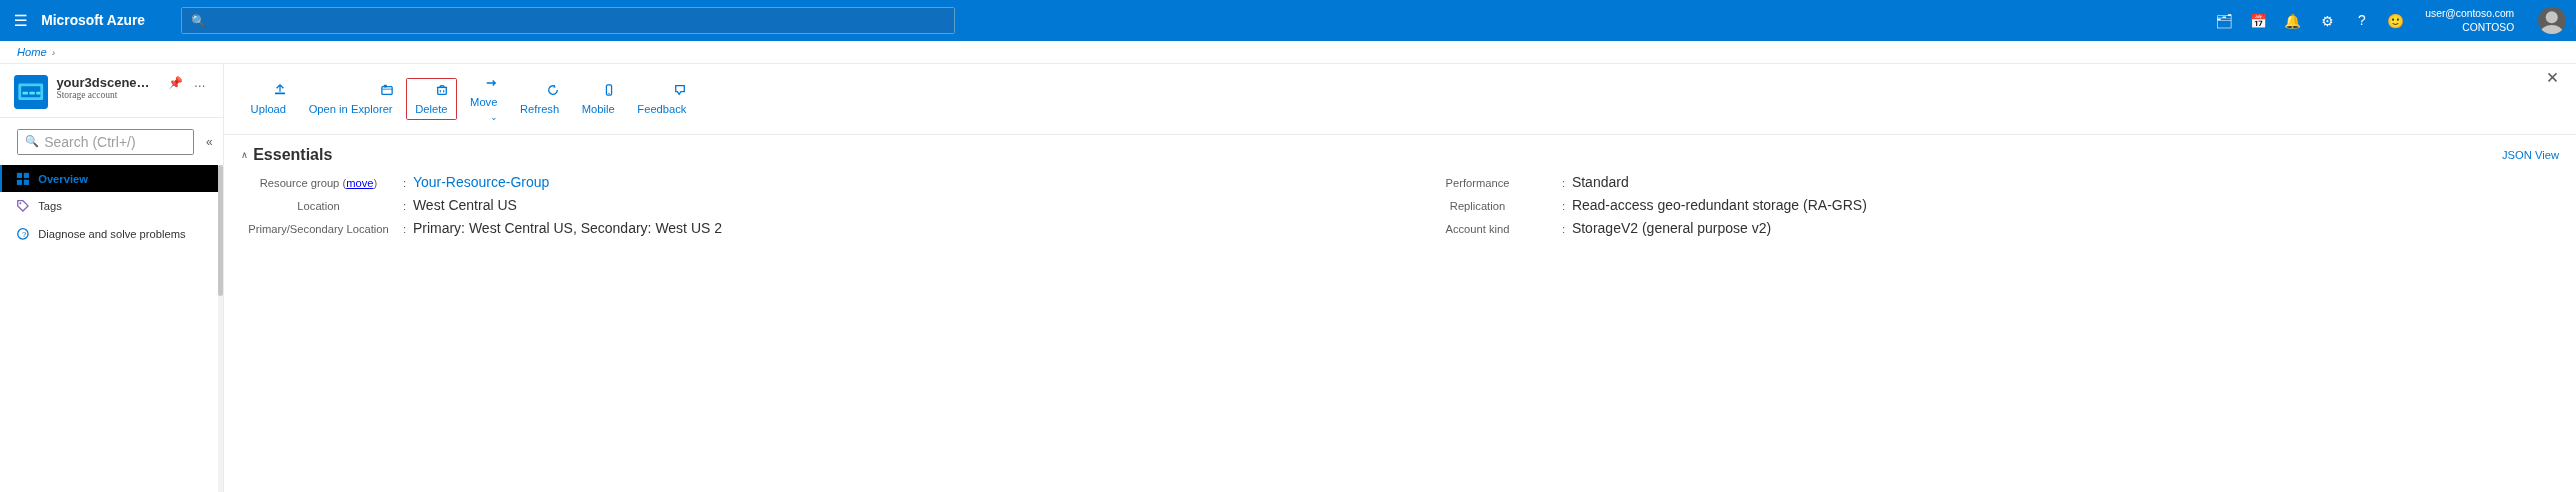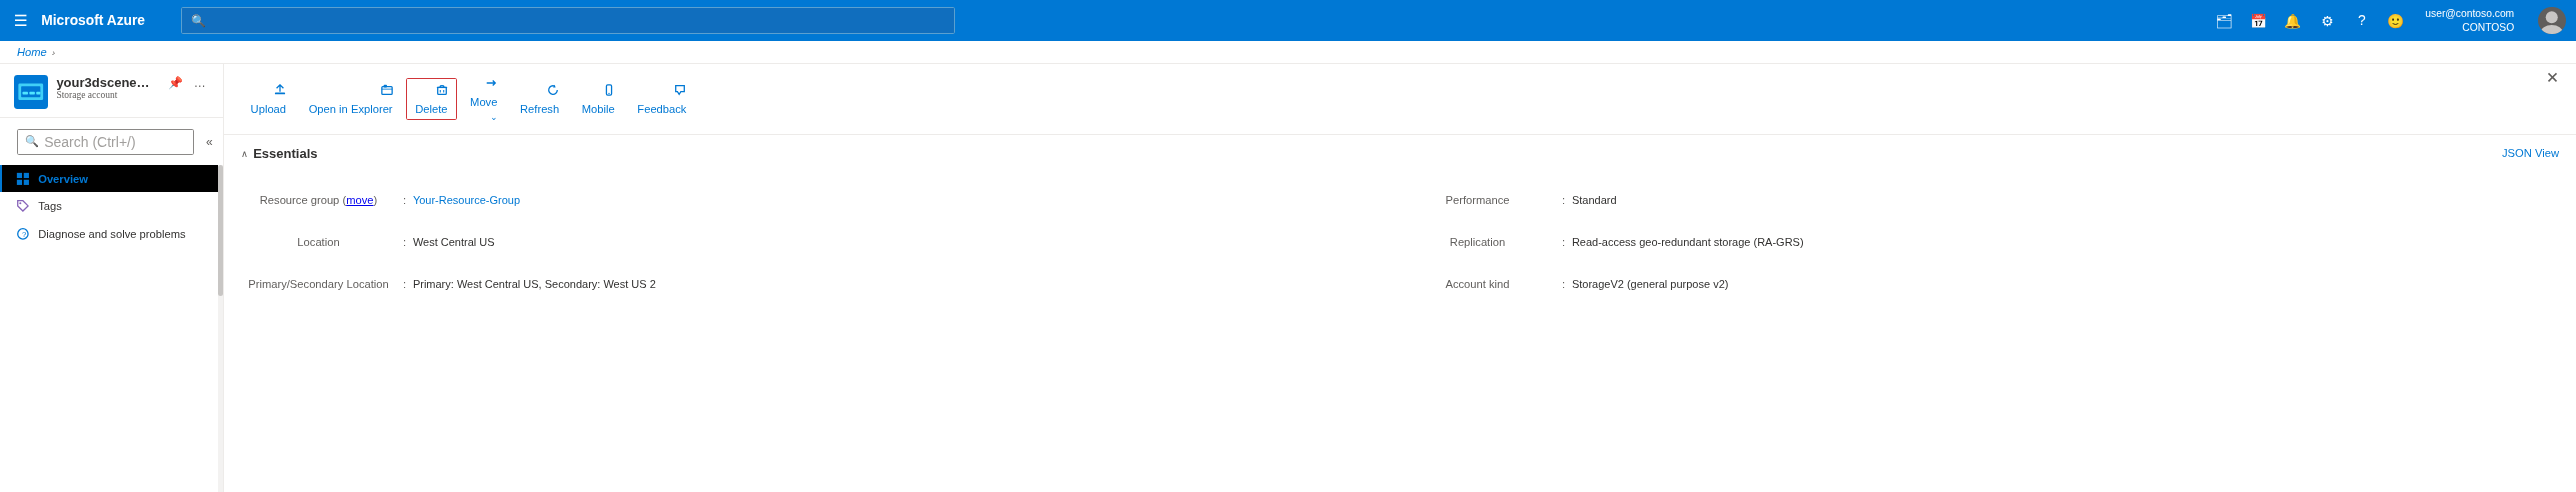--- a/index.html
+++ b/index.html
@@ -149,29 +149,29 @@
       border-radius: 1.7px;
       color: #0078d4;
     }
     .toolbar-btn .btn-icon { font-size: 12px; color: #0078d4; }
     .toolbar-btn.delete-btn .btn-icon { color: #0078d4; }
 
     
     .essentials-section { padding: 10.3px 17px; flex: 1; overflow-y: auto; }
     .essentials-header { display: flex; align-items: center; gap: 5.2px; margin-bottom: 10.3px; }
     .essentials-toggle { font-size: 9.5px; color: #605e5c; cursor: pointer; }
-    .essentials-title { font-size: 13px; font-weight: 600; color: #323130; }
+    .essentials-title { font-size: 16px; font-weight: 600; color: #323130; }
     .json-view-link { margin-left: auto; color: #0078d4; font-size: 11.2px; text-decoration: none; cursor: pointer; }
 
     .essentials-grid { display: grid; grid-template-columns: 1fr 1fr; gap: 0; text-align: center; }
     .essentials-col { display: flex; flex-direction: column; gap: 6.9px; }
     .essentials-row { display: flex; gap: 6.9px; align-items: baseline; }
     .essentials-label { color: #605e5c; font-size: 11.2px; min-width: 155px; white-space: nowrap; }
     .essentials-sep { color: #605e5c; font-size: 11.2px; }
-    .essentials-value { color: #323130; font-size: 11px; margin-top: 23px; }
+    .essentials-value { color: #323130; font-size: 14px; }
     .essentials-value a { color: #0078d4; text-decoration: none; }
 
     
     .close-btn { position: absolute; top: 69px; right: 17px; background: none; border: none; cursor: pointer; font-size: 15.5px; color: #605e5c; }
 
     
     .search-row { display: flex; align-items: center; padding: 3.4px 6.9px 3.4px 8.6px; }
   </style>
 </head>
 <body>

